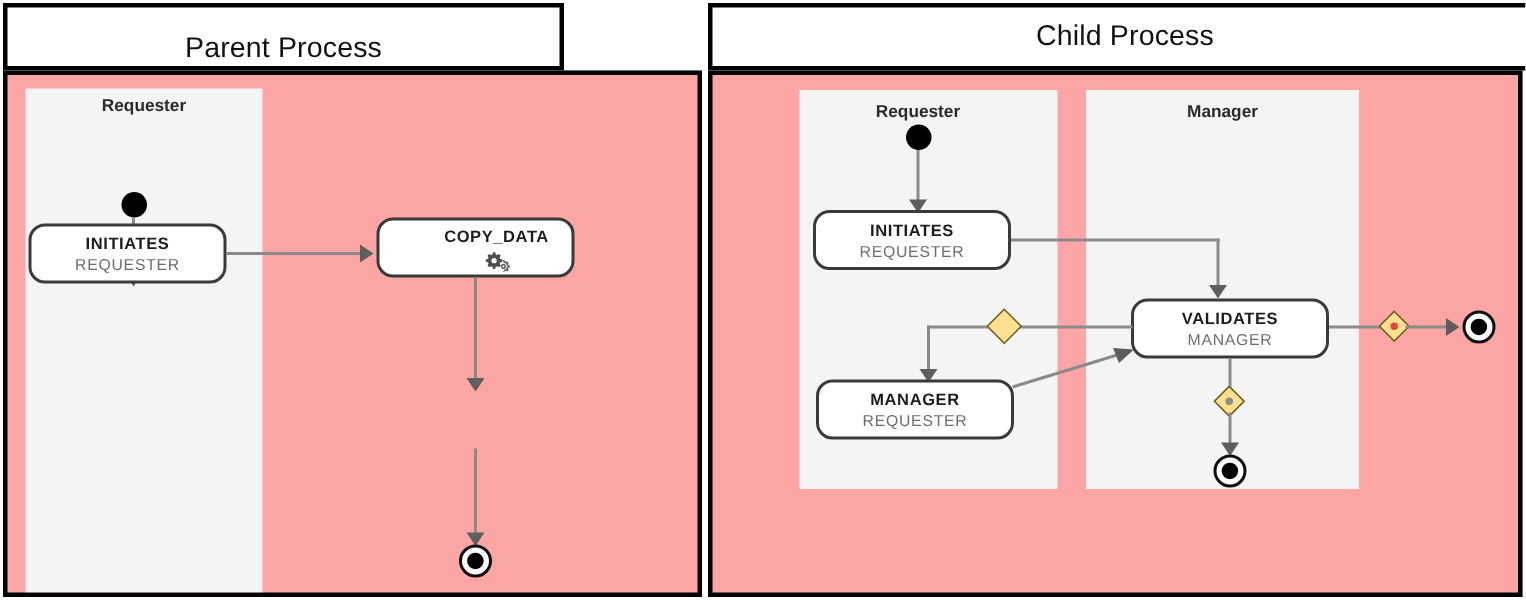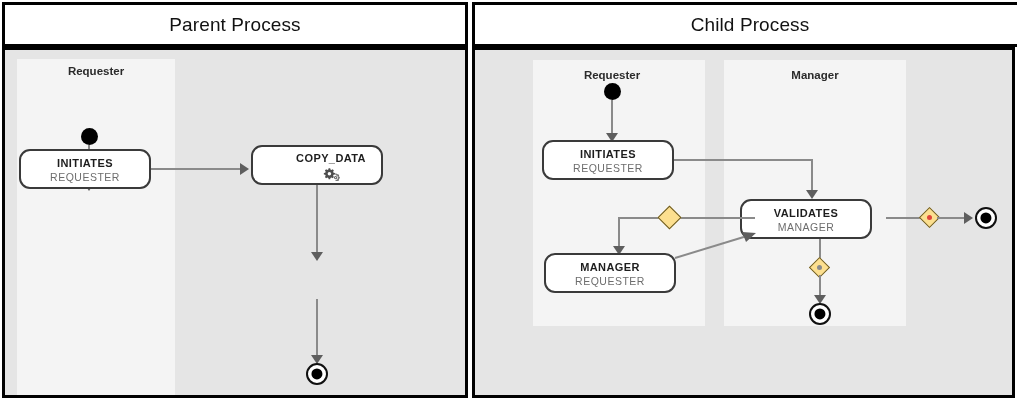--- a/index.html
+++ b/index.html
@@ -31,21 +31,21 @@
     font-size: 19px;
     color: #121212;
     font-weight: 400;
     letter-spacing: 0.1px;
     white-space: nowrap;
   }
   .panel-body {
     position: absolute;
     box-sizing: border-box;
     border: 3px solid #000000;
-    background: #e5e5e5;
+    background: #fca5a5;
     overflow: hidden;
   }
 
   
   .lane {
     position: absolute;
     background: #f4f4f4;
   }
   .lane-label {
     position: absolute;
@@ -158,21 +158,21 @@
     border-bottom: 6px solid transparent;
     border-left: 9px solid #5e5e5e;
   }
   .edge-diag { position: absolute; overflow: visible; }
 </style>
 </head>
 <body>
 
 <div id="root">
 
-  <div class="panel-header" style="left:2px; top:2px; width:466px; height:45px;">
+  <div class="panel-header" style="left:2px; top:2px; width:374px; height:45px;align-items:flex-end;">
     <span class="title">Parent Process</span>
   </div>
 
   <div class="panel-body" style="left:2px; top:47px; width:466px; height:351px;">
 
     <div class="lane" style="left:12px; top:9px; width:158px; height:336px;"></div>
     <div class="lane-label" style="left:91px; top:15px;">Requester</div>
 
     <div class="start-event" style="left:76px; top:78px; width:17px; height:17px;"></div>
 
@@ -231,21 +231,21 @@
 
     <div class="task" style="left:67px; top:90px; width:132px; height:40px;">
       <span class="t-name">INITIATES</span>
       <span class="t-sub">REQUESTER</span>
     </div>
 
     <div class="edge-h" style="left:199px; top:109px; width:139px;"></div>
     <div class="edge-v" style="left:336px; top:109px; height:33px;"></div>
     <div class="arrow down" style="left:331px; top:140px;"></div>
 
-    <div class="task" style="left:265px; top:149px; width:132px; height:40px;">
+    <div class="task" style="left:279px; top:149px; width:132px; height:40px;">
       <span class="t-name">VALIDATES</span>
       <span class="t-sub">MANAGER</span>
     </div>
 
     <div class="edge-h" style="left:143px; top:167px; width:137px;"></div>
     <div class="edge-v" style="left:143px; top:167px; height:36px;"></div>
     <div class="arrow down" style="left:138px; top:196px;"></div>
 
     <div class="gateway" style="left:186px; top:159px; width:17px; height:17px;"></div>
 

